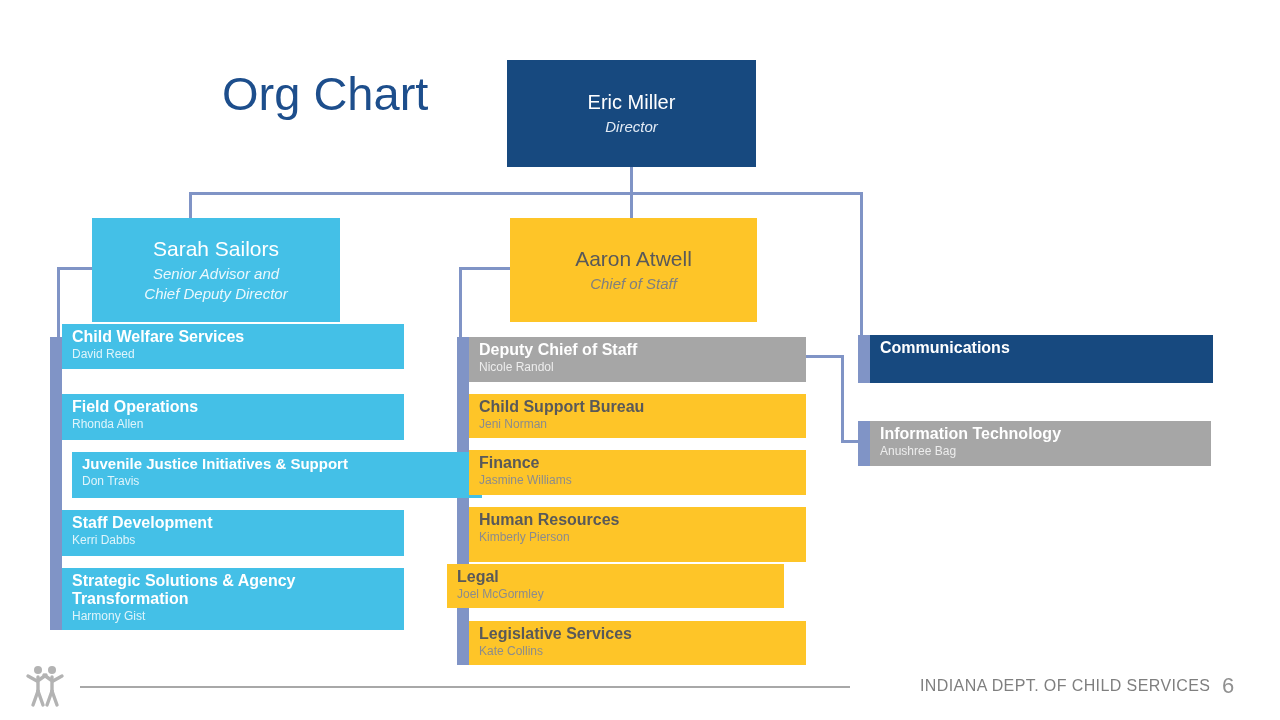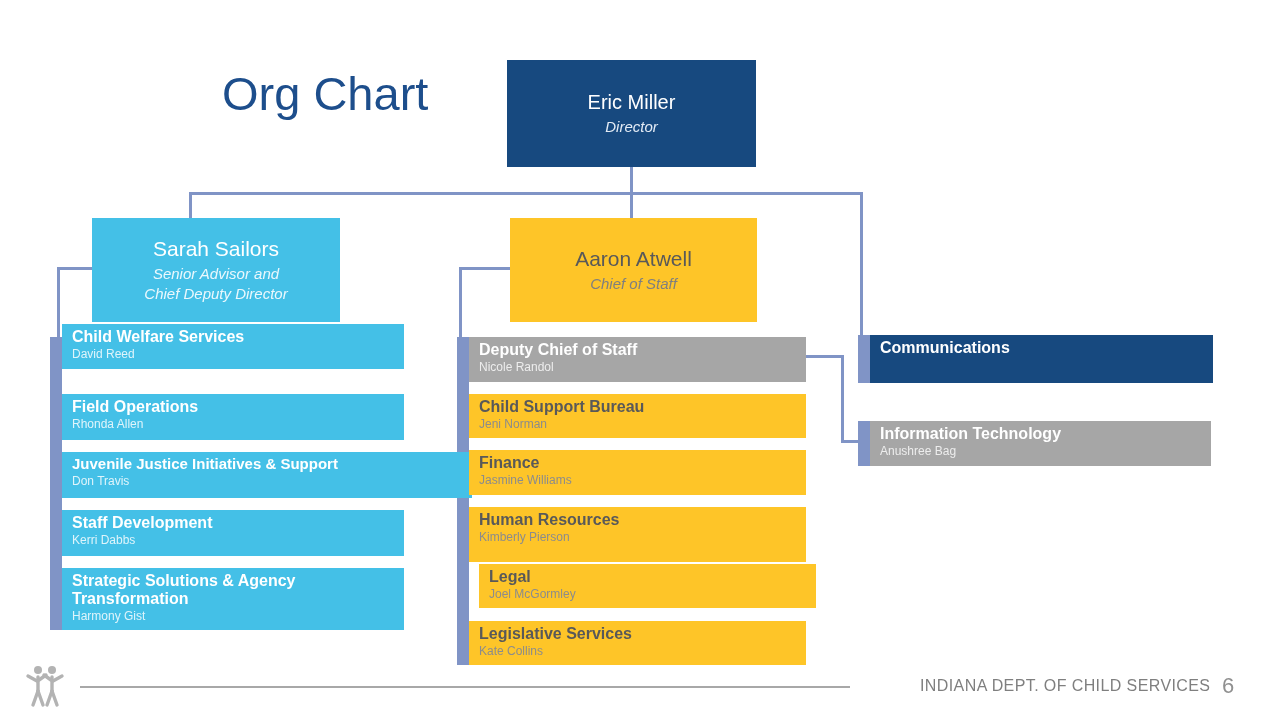--- a/index.html
+++ b/index.html
@@ -93,21 +93,21 @@
   </div>
 
   <div class="sbox light-blue" style="left:62px;top:324px;width:342px;height:45px">
     <div class="dept">Child Welfare Services</div>
     <div class="lead">David Reed</div>
   </div>
   <div class="sbox light-blue" style="left:62px;top:394px;width:342px;height:46px">
     <div class="dept">Field Operations</div>
     <div class="lead">Rhonda Allen</div>
   </div>
-  <div class="sbox light-blue" style="left:62px;top:452px;width:410px;height:46px">
+  <div class="sbox light-blue" style="left:72px;top:452px;width:410px;height:46px">
     <div class="dept" style="font-size:15px">Juvenile Justice Initiatives &amp; Support</div>
     <div class="lead">Don Travis</div>
   </div>
   <div class="sbox light-blue" style="left:62px;top:510px;width:342px;height:46px">
     <div class="dept">Staff Development</div>
     <div class="lead">Kerri Dabbs</div>
   </div>
   <div class="sbox light-blue" style="left:62px;top:568px;width:342px;height:62px">
     <div class="dept">Strategic Solutions &amp; Agency Transformation</div>
     <div class="lead">Harmony Gist</div>
@@ -122,21 +122,21 @@
     <div class="lead">Jeni Norman</div>
   </div>
   <div class="sbox yellow" style="left:469px;top:450px;width:337px;height:45px">
     <div class="dept">Finance</div>
     <div class="lead">Jasmine Williams</div>
   </div>
   <div class="sbox yellow" style="left:469px;top:507px;width:337px;height:55px">
     <div class="dept">Human Resources</div>
     <div class="lead">Kimberly Pierson</div>
   </div>
-  <div class="sbox yellow" style="left:479px;top:564px;width:337px;height:44px">
+  <div class="sbox yellow" style="left:447px;top:564px;width:337px;height:44px">
     <div class="dept">Legal</div>
     <div class="lead">Joel McGormley</div>
   </div>
   <div class="sbox yellow" style="left:469px;top:621px;width:337px;height:44px">
     <div class="dept">Legislative Services</div>
     <div class="lead">Kate Collins</div>
   </div>
 
   <div class="sbox dark-blue" style="left:870px;top:335px;width:343px;height:48px">
     <div class="dept">Communications</div>

